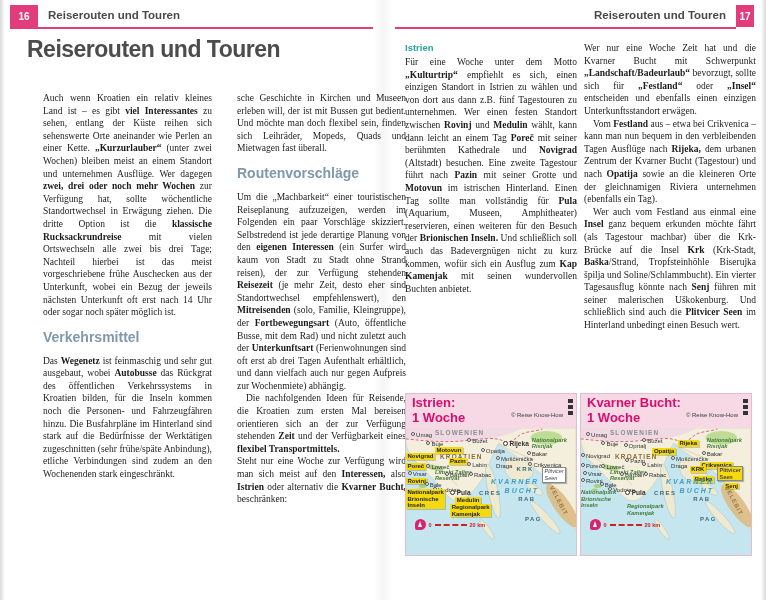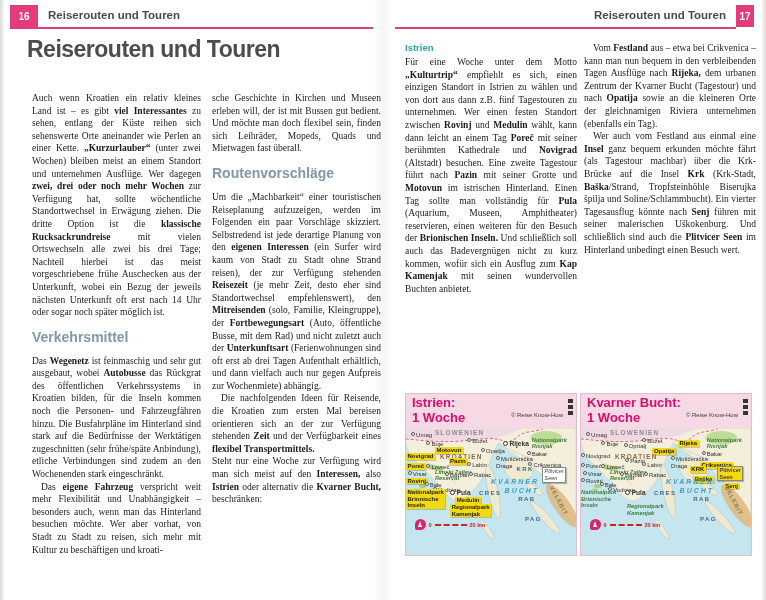--- a/index.html
+++ b/index.html
@@ -25,21 +25,21 @@
   .page.left .hdr-title{left:48px;}
   .page.right .hdr-title{right:40px;}
   .hdr-rule{position:absolute;top:27px;height:2px;background:#e23c7d;}
   .page.left .hdr-rule{left:10px;right:10px;}
   .page.right .hdr-rule{left:12px;right:30px;}
 
   h1.doc-title{position:absolute;left:27px;top:36px;margin:0;
      font:bold 23px/26px "Liberation Sans",sans-serif;letter-spacing:-0.5px;color:#4c4c4c;}
 
   .cols{position:absolute;display:flex;}
-  .page.left .cols{top:92px;left:32px;gap:11px;}
+  .page.left .cols{top:92px;left:43px;gap:25px;}
   .page.left .col{width:169px;}
   .page.right .cols{top:42px;left:22px;gap:7px;}
   .page.right .col{width:172px;}
 
   .col p{margin:0;font-size:9.5px;line-height:12.6px;text-align:justify;color:#1b1b1b;}
   .col p.indent{text-indent:9px;}
   .col h2{margin:10px 0 10px;font:bold 14px "Liberation Sans",sans-serif;color:#7f98ab;}
   .col h3{margin:15px 0 9px;font:bold 11px "Liberation Sans",sans-serif;color:#8f8f8f;}
   .col h4{margin:0 0 3px;font:bold 9.5px "Liberation Sans",sans-serif;color:#2da39d;}
 
@@ -95,21 +95,20 @@
     <div class="pagenum">16</div>
     <div class="hdr-title">Reiserouten und Touren</div>
     <div class="hdr-rule"></div>
     <h1 class="doc-title">Reiserouten und Touren</h1>
 
     <div class="cols">
       <div class="col">
         <p>Auch wenn Kroatien ein relativ kleines Land ist – es gibt <b>viel Interessantes</b> zu sehen, entlang der Küste reihen sich sehenswerte Orte aneinander wie Perlen an einer Kette. <b>„Kurzurlauber“</b> (unter zwei Wochen) bleiben meist an einem Standort und unternehmen Ausflüge. Wer dagegen <b>zwei, drei oder noch mehr Wochen</b> zur Verfügung hat, sollte wöchentliche Standortwechsel in Erwägung ziehen. Die dritte Option ist die <b>klassische Rucksackrundreise</b> mit vielen Ortswechseln alle zwei bis drei Tage; Nachteil hierbei ist das meist vorgeschriebene frühe Auschecken aus der Unterkunft, wobei ein Bezug der jeweils nächsten Unterkunft oft erst nach 14 Uhr oder sogar noch später möglich ist.</p>
         <h2>Verkehrsmittel</h2>
         <p>Das <b>Wegenetz</b> ist feinmaschig und sehr gut ausgebaut, wobei <b>Autobusse</b> das Rückgrat des öffentlichen Verkehrssystems in Kroatien bilden, für die Inseln kommen noch die Personen- und Fahrzeugfähren hinzu. Die Busfahrpläne im Hinterland sind stark auf die Bedürfnisse der Werktätigen zugeschnitten (sehr frühe/späte Anbindung), etliche Verbindungen sind zudem an den Wochenenden stark eingeschränkt.</p>
-        <p class="indent">Das <b>eigene Fahrzeug</b> verspricht weit mehr Flexibilität und Unabhängigkeit – besonders auch, wenn man das Hinterland besuchen möchte. Wer aber vorhat, von Stadt zu Stadt zu reisen, sich mehr mit Kultur zu beschäftigen und kroati-</p>
       </div>
       <div class="col">
         <p>sche Geschichte in Kirchen und Museen erleben will, der ist mit Bussen gut bedient. Und möchte man doch flexibel sein, finden sich Leihräder, Mopeds, Quads und Mietwagen fast überall.</p>
         <h2>Routenvorschläge</h2>
         <p>Um die „Machbarkeit“ einer touristischen Reiseplanung aufzuzeigen, werden im Folgenden ein paar Vorschläge skizziert. Selbstredend ist jede derartige Planung von den <b>eigenen Interessen</b> (ein Surfer wird kaum von Stadt zu Stadt ohne Strand reisen), der zur Verfügung stehenden <b>Reisezeit</b> (je mehr Zeit, desto eher sind Standortwechsel empfehlenswert), den <b>Mitreisenden</b> (solo, Familie, Kleingruppe), der <b>Fortbewegungsart</b> (Auto, öffentliche Busse, mit dem Rad) und nicht zuletzt auch der <b>Unterkunftsart</b> (Ferienwohnungen sind oft erst ab drei Tagen Aufenthalt erhältlich, und dann vielfach auch nur gegen Aufpreis zur Wochenmiete) abhängig.</p>
         <p class="indent">Die nachfolgenden Ideen für Reisende, die Kroatien zum ersten Mal bereisen orientieren sich an der zur Verfügung stehenden <b>Zeit</b> und der Verfügbarkeit eines <b>flexibel Transportmittels.</b></p>
         <p>Steht nur eine Woche zur Verfügung wird man sich meist auf den <b>Interessen,</b> also <b>Istrien</b> oder alternativ die <b>Kvarner Bucht,</b> beschränken:</p>
       </div>
     </div>
   </div>
@@ -118,20 +117,21 @@
     <div class="hdr-title">Reiserouten und Touren</div>
     <div class="pagenum">17</div>
     <div class="hdr-rule"></div>
 
     <div class="cols">
       <div class="col">
         <h4>Istrien</h4>
         <p>Für eine Woche unter dem Motto <b>„Kulturtrip“</b> empfiehlt es sich, einen einzigen Standort in Istrien zu wählen und von dort aus dann z.B. fünf Tagestouren zu unternehmen. Wer einen festen Standort zwischen <b>Rovinj</b> und <b>Medulin</b> wählt, kann dann leicht an einem Tag <b>Poreč</b> mit seiner berühmten Kathedrale und <b>Novigrad</b> (Altstadt) besuchen. Eine zweite Tagestour führt nach <b>Pazin</b> mit seiner Grotte und <b>Motovun</b> im istrischen Hinterland. Einen Tag sollte man vollständig für <b>Pula</b> (Aquarium, Museen, Amphitheater) reservieren, einen weiteren für den Besuch der <b>Brionischen Inseln.</b> Und schließlich soll auch das Badevergnügen nicht zu kurz kommen, wofür sich ein Ausflug zum <b>Kap Kamenjak</b> mit seinen wundervollen Buchten anbietet.</p>
       </div>
       <div class="col">
+        <p>Wer nur eine Woche Zeit hat und die Kvarner Bucht mit Schwerpunkt <b>„Landschaft/Badeurlaub“</b> bevorzugt, sollte sich für <b>„Festland“</b> oder <b>„Insel“</b> entscheiden und ebenfalls einen einzigen Unterkunftsstandort erwägen.</p>
         <p class="indent">Vom <b>Festland</b> aus – etwa bei Crikvenica – kann man nun bequem in den verbleibenden Tagen Ausflüge nach <b>Rijeka,</b> dem urbanen Zentrum der Kvarner Bucht (Tagestour) und nach <b>Opatija</b> sowie an die kleineren Orte der gleichnamigen Riviera unternehmen (ebenfalls ein Tag).</p>
         <p class="indent">Wer auch vom Festland aus einmal eine <b>Insel</b> ganz bequem erkunden möchte fährt (als Tagestour machbar) über die Krk-Brücke auf die Insel <b>Krk</b> (Krk-Stadt, <b>Baška</b>/Strand, Tropfsteinhöhle Biserujka špilja und Soline/Schlammbucht). Ein vierter Tagesausflug könnte nach <b>Senj</b> führen mit seiner malerischen Uškokenburg. Und schließlich sind auch die <b>Plitvicer Seen</b> im Hinterland unbedingt einen Besuch wert.</p>
       </div>
     </div>
 
     <div class="map m0">
       <div class="map-body">
         <svg viewBox="0 0 172 129" preserveAspectRatio="none">
           <rect width="172" height="129" fill="#c6e6ef"></rect>
           <path d="M0,0 H172 V104 L163,90 C157,78 151,64 145,55 C138,47 128,39 117,32 C107,26 99,20 94,15 C90,21 86,31 82,42 C77,54 69,64 60,71 C52,77 45,73 38,64 C29,52 15,40 7,31 C3,25 0,19 0,14 Z" fill="#f4efdd" stroke="#cfc6a6" stroke-width="0.5"></path>

